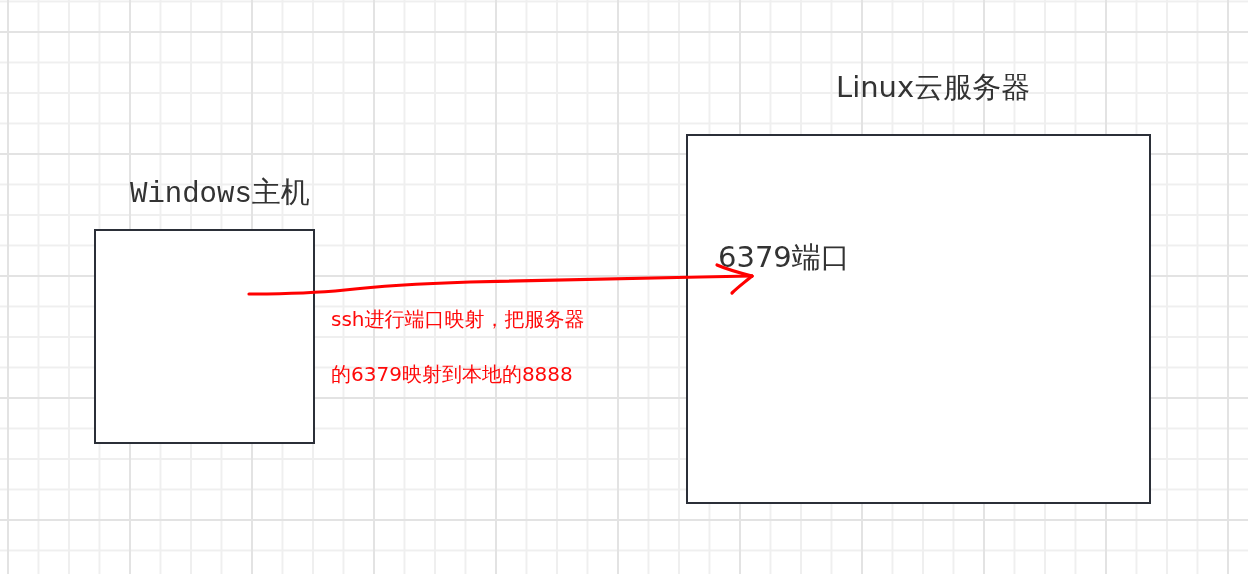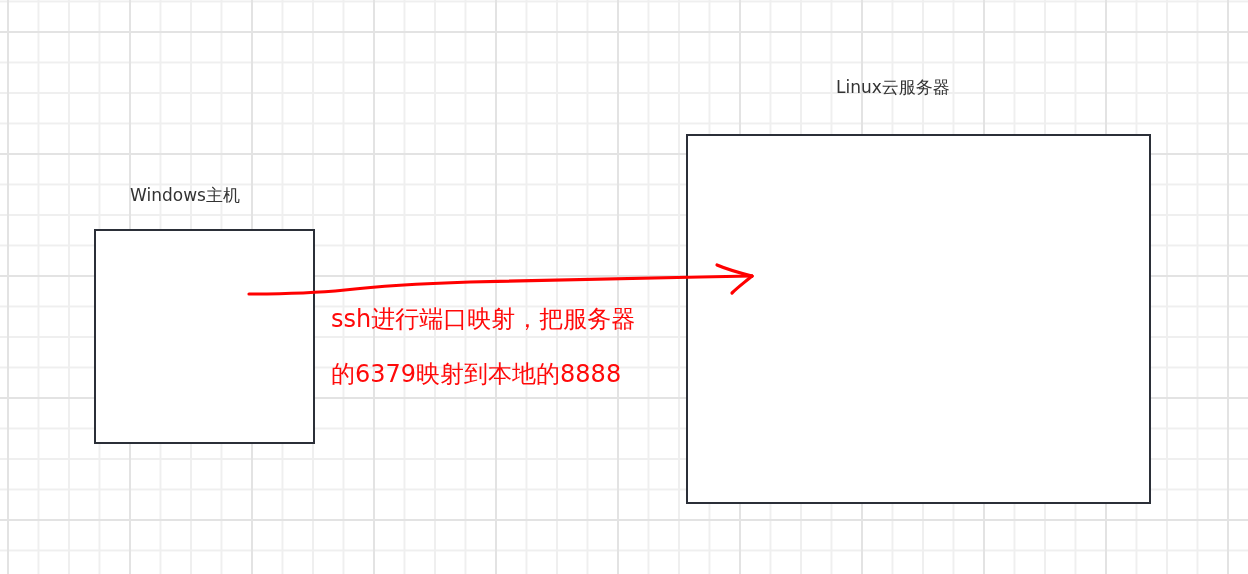--- a/index.html
+++ b/index.html
@@ -26,51 +26,52 @@
     }
     .box {
       position: absolute;
       box-sizing: border-box;
       border: 2.5px solid #2b2f38;
       background: #ffffff;
     }
     .label {
       position: absolute;
       color: #333333;
-      font-size: 17px;
+      font-size: 29px;
       line-height: 28px;
       white-space: nowrap;
       letter-spacing: 0;
     }
     .annotation {
       position: absolute;
       color: #ff0a0a;
-      font-size: 24px;
+      font-size: 20px;
       line-height: 36px;
       white-space: nowrap;
     }
     svg.overlay {
       position: absolute;
       left: 0;
       top: 0;
       width: 1248px;
       height: 574px;
       pointer-events: none;
     }
   </style>
 </head>
 <body>
 
 <div id="canvas">
 
-  <div class="label" style="left:130px; top:181px;">Windows主机</div>
+  <div class="label" style="left:130px; top:181px;font-family:Liberation Mono, monospace;">Windows主机</div>
   <div class="box" style="left:94px; top:229px; width:221px; height:215px;"></div>
 
   <div class="label" style="left:836px; top:73px;">Linux云服务器</div>
   <div class="box" style="left:686px; top:134px; width:465px; height:370px;"></div>
+  <div class="label" style="left:718px; top:243px;">6379端口</div>
 
   <div class="annotation" style="left:331px; top:301px;">ssh进行端口映射，把服务器</div>
   <div class="annotation" style="left:331px; top:356px;">的6379映射到本地的8888</div>
 
   <svg class="overlay" viewBox="0 0 1248 574">
     <path d="M 249 294 C 290 294, 315 293, 345 290 C 380 286, 410 284, 470 282 C 560 280, 640 278, 700 277 L 752 276" fill="none" stroke="#ff0000" stroke-width="3.2" stroke-linecap="round" stroke-linejoin="round"></path>
     <path d="M 717 265 C 724 268, 732 271, 752 276" fill="none" stroke="#ff0000" stroke-width="3.2" stroke-linecap="round" stroke-linejoin="round"></path>
     <path d="M 752 276 C 745 282, 738 287, 732 293" fill="none" stroke="#ff0000" stroke-width="3.2" stroke-linecap="round" stroke-linejoin="round"></path>
   </svg>
 

